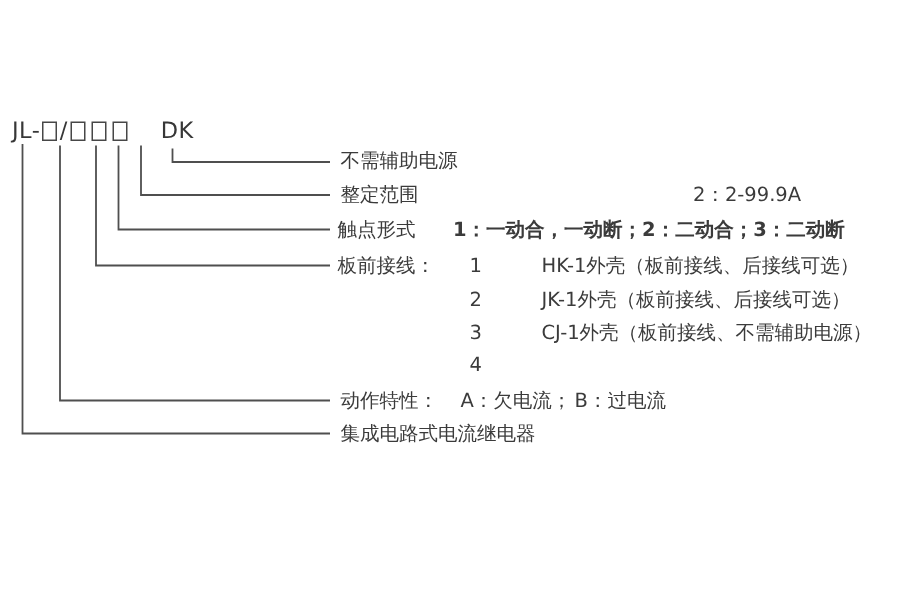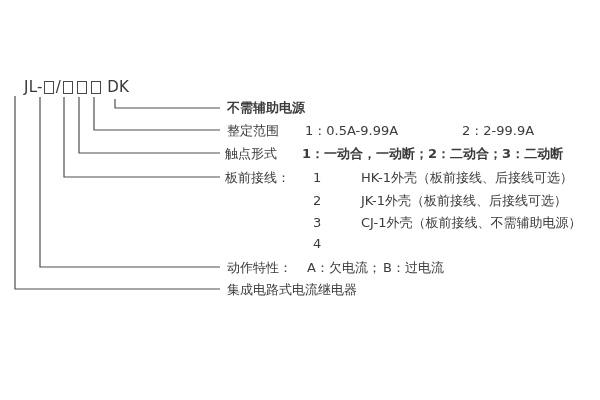--- a/index.html
+++ b/index.html
@@ -7,42 +7,42 @@
   .stage {
     position:relative;
     width:600px; height:400px;
     background:#ffffff;
     overflow:hidden;
     font-family:"DejaVu Sans","Liberation Sans",sans-serif;
     color:#3b3b3b;
   }
   
   .model-code {
-    position:absolute; left:24px; top:78px;
+    position:absolute; left:8px; top:78px;
     display:inline-flex; align-items:center;
     font-size:15px; line-height:18px; color:#373737;
     letter-spacing:0.3px;
   }
   .code-text { white-space:pre; }
   .digit-box {
     display:inline-block;
     width:10px; height:13px;
     border:1.5px solid #474747;
     margin:0 2px;
     background:#ffffff;
   }
   .digit-box.first { margin-left:1px; }
-  .suffix { margin-left:4px; }
+  .suffix { margin-left:20px; }
   
   .lines-svg { position:absolute; left:0; top:0; }
   .lines-svg polyline { fill:none; stroke:#4f4f4f; stroke-width:1.2; }
   
   .row { position:absolute; left:0; top:0; width:600px; height:17px; font-size:13px; line-height:17px; color:#3b3b3b; }
   .row span { position:absolute; white-space:pre; }
-  .r1 { top:99px;font-weight:bold; }
+  .r1 { top:99px; }
   .r2 { top:122px;text-align:right; }
   .r3 { top:145px; }
   .r4 { top:169px; }
   .r5 { top:192px; }
   .r6 { top:214px; }
   .r7 { top:235px; }
   .r8 { top:259px; }
   .r9 { top:281px; }
   .x-label  { left:225px; }
   .x-label2 { left:227px; }
@@ -77,21 +77,20 @@
       <span class="digit-box"></span>
       <span class="code-text suffix">DK</span>
   </div>
 
   <div class="row r1">
     <span class="x-label2">不需辅助电源</span>
   </div>
 
   <div class="row r2">
     <span class="x-label2">整定范围</span>
-    <span class="x-opt1">1：0.5A-9.99A</span>
     <span class="x-opt2">2：2-99.9A</span>
   </div>
 
   <div class="row r3">
     <span class="x-label">触点形式</span>
     <span class="x-copts">1：一动合，一动断；2：二动合；3：二动断</span>
   </div>
 
   <div class="row r4">
     <span class="x-label">板前接线：</span>

